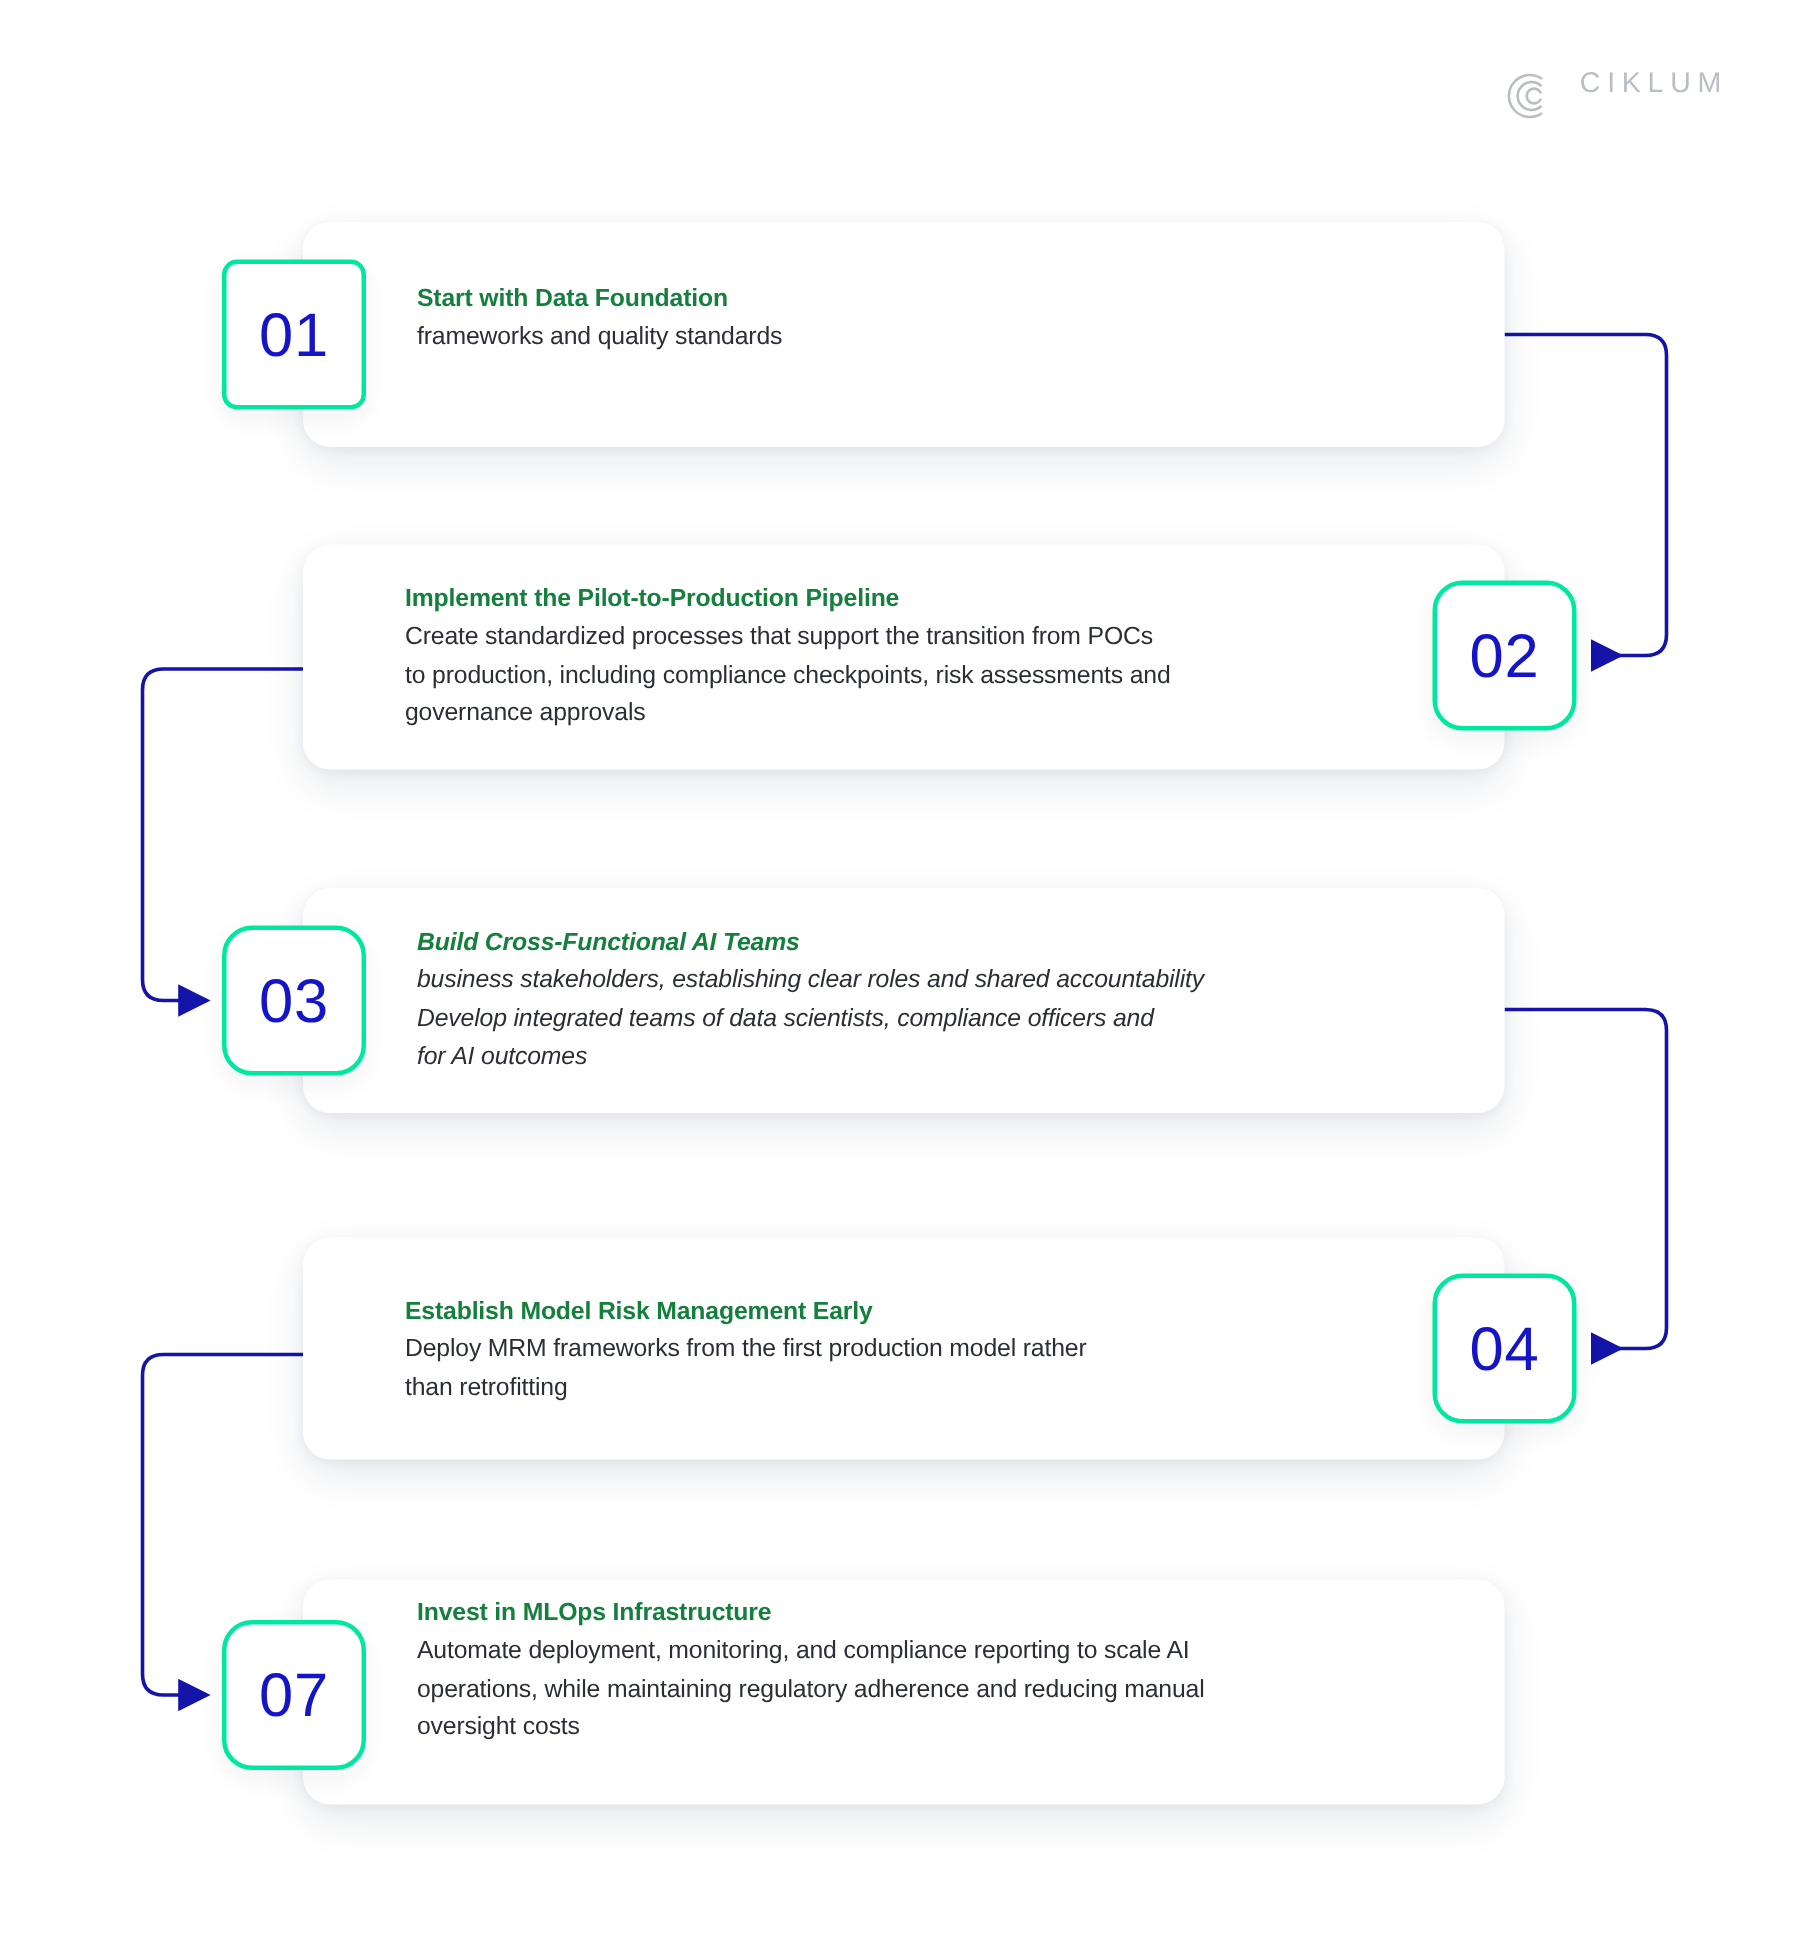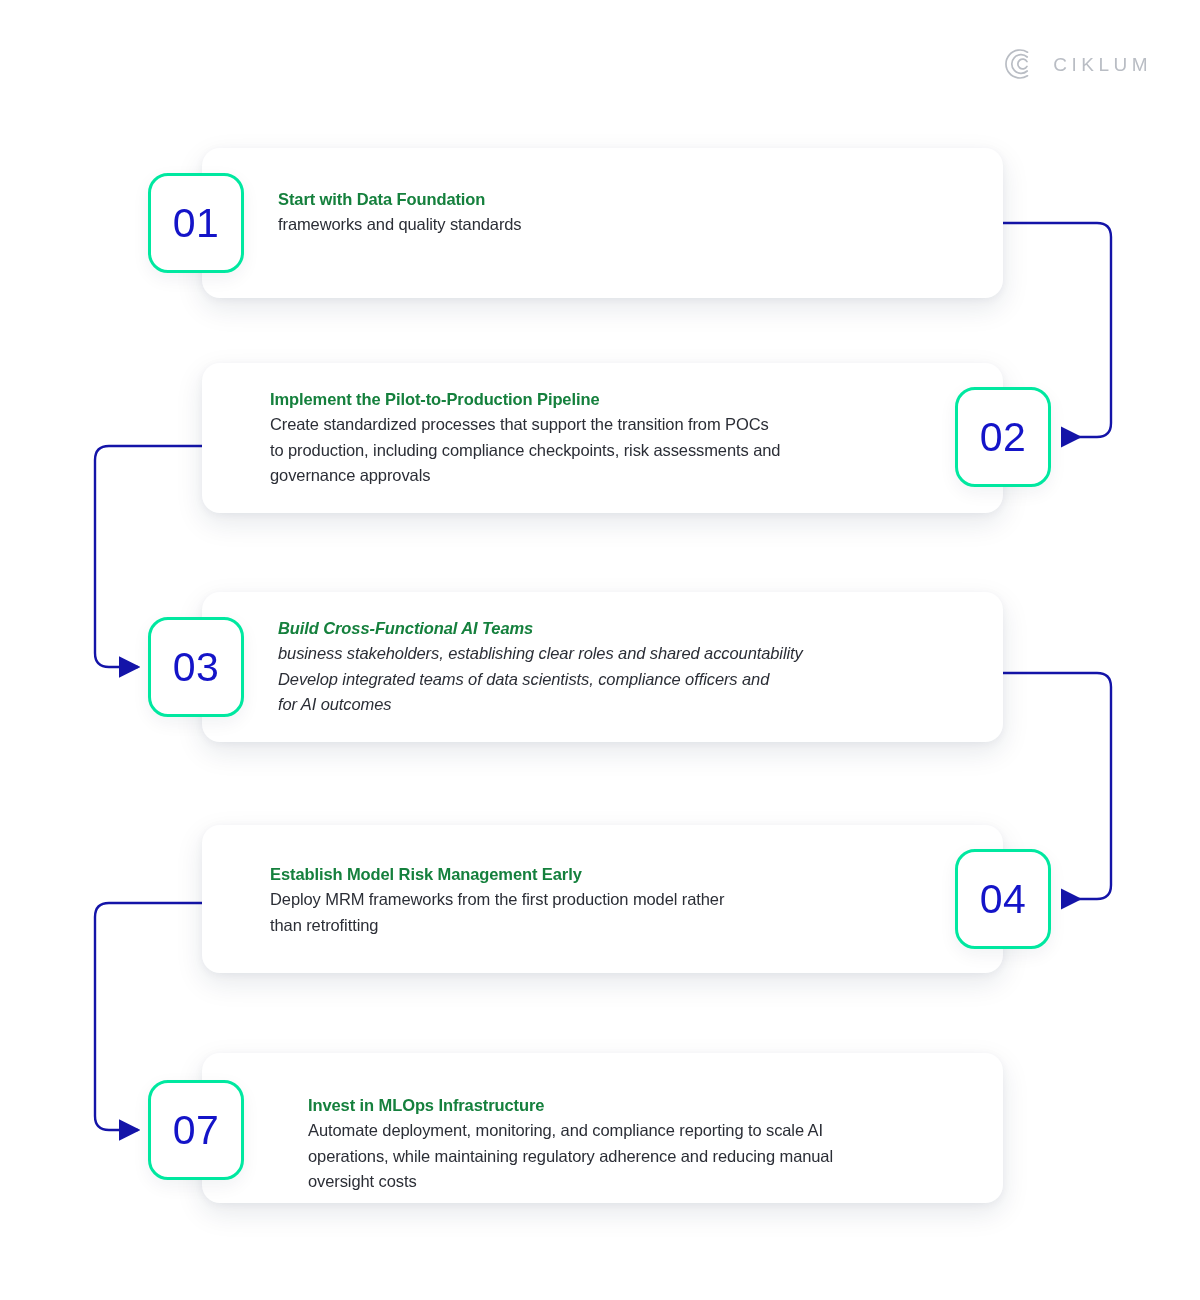--- a/index.html
+++ b/index.html
@@ -5,21 +5,21 @@
   * { box-sizing: border-box; margin: 0; padding: 0; }
   html, body {
     width: 1200px; height: 1300px;
     background: #ffffff;
     font-family: "Liberation Sans", sans-serif;
     overflow: hidden;
   }
   .page { position: relative; width: 1200px; height: 1300px; background: #ffffff; }
 
   
-  .logo { position: absolute; top: 46px; right: 48px; display: flex; align-items: center; gap: 14px; }
+  .logo { position: absolute; top: 46px; right: 48px; display: flex; gap: 14px; }
   .logo-mark { width: 36px; height: 36px; display: block; }
   .logo-text {
     font-size: 19px; letter-spacing: 4.5px; color: #b9bdc4;
     font-weight: 400; line-height: 1;
   }
 
   
   .connectors { position: absolute; inset: 0; width: 1200px; height: 1300px; pointer-events: none; }
 
   
@@ -91,21 +91,21 @@
   </svg>
 
   <div class="card" style="left:202px; top:148px; width:801px; height:150px;">
     <div class="card-body" style="left:76px; top:40px;">
       <div class="card-title">Start with Data Foundation</div>
       <div class="card-desc">
         <span>frameworks and quality standards</span>
       </div>
     </div>
   </div>
-  <div class="badge" style="left:148px; top:173px;">
+  <div class="badge" style="left:148px; top:173px;border-radius:10px;">
     <span class="badge-num">01</span>
   </div>
 
   <div class="card" style="left:202px; top:363px; width:801px; height:150px;padding-left:48px;">
     <div class="card-body" style="left:68px; top:25px;">
       <div class="card-title">Implement the Pilot-to-Production Pipeline</div>
       <div class="card-desc">
         <span>Create standardized processes that support the transition from POCs</span>
         <span>to production, including compliance checkpoints, risk assessments and</span>
         <span>governance approvals</span>
@@ -137,21 +137,21 @@
         <span>Deploy MRM frameworks from the first production model rather</span>
         <span>than retrofitting</span>
       </div>
     </div>
   </div>
   <div class="badge" style="left:955px; top:849px;">
     <span class="badge-num">04</span>
   </div>
 
   <div class="card" style="left:202px; top:1053px; width:801px; height:150px;">
-    <div class="card-body" style="left:76px; top:41px;margin-left:30px;">
+    <div class="card-body" style="left:76px; top:11px;">
       <div class="card-title">Invest in MLOps Infrastructure</div>
       <div class="card-desc">
         <span>Automate deployment, monitoring, and compliance reporting to scale AI</span>
         <span>operations, while maintaining regulatory adherence and reducing manual</span>
         <span>oversight costs</span>
       </div>
     </div>
   </div>
   <div class="badge" style="left:148px; top:1080px;">
     <span class="badge-num">07</span>

